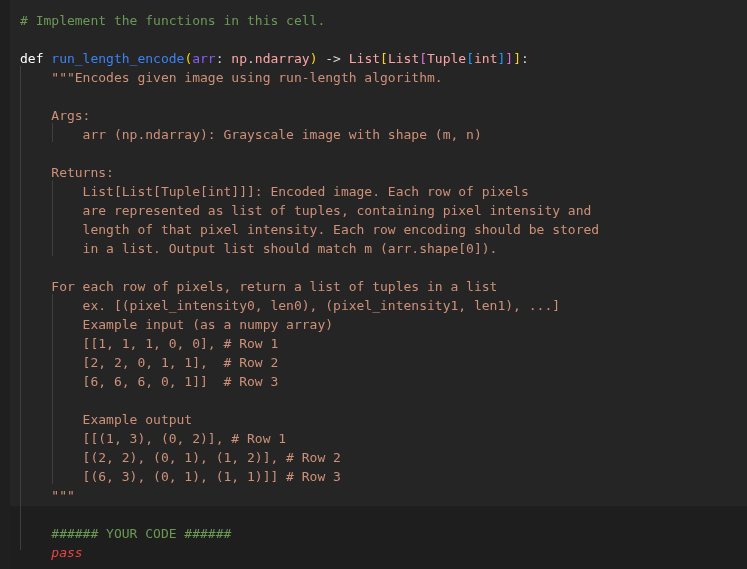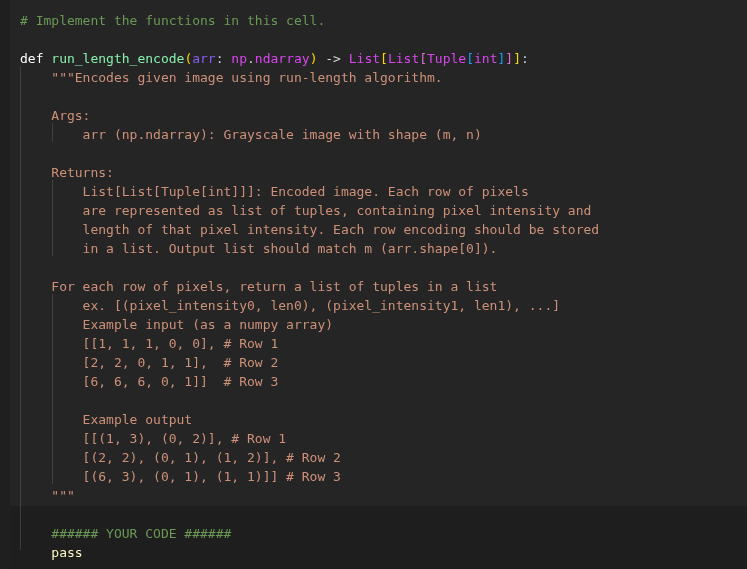--- a/index.html
+++ b/index.html
@@ -58,24 +58,24 @@
 
   .line {
     height: 19px;
     padding-left: 20px;
     white-space: pre;
   }
 
   
   .tok-comment  { color: #6a9955; }
   .tok-keyword  { color: #ffffff; }
-  .tok-ctrlkw   { color: #fef9c3; }
-  .tok-func     { color: #86efac; }
+  .tok-ctrlkw   { color: #ef4444; font-style: italic; }
+  .tok-func     { color: #3b82f6; }
   .tok-param    { color: #8b5cf6; }
-  .tok-type     { color: #d946ef; }
+  .tok-type     { color: #fca5a5; }
   .tok-string   { color: #ce9178; }
   .tok-plain    { color: #d4d4d4; }
   .br-0         { color: #ffd700; }
   .br-1         { color: #da70d6; }
   .br-2         { color: #179fff; }
 </style>
 </head>
 <body>
 
 <div id="editor">

